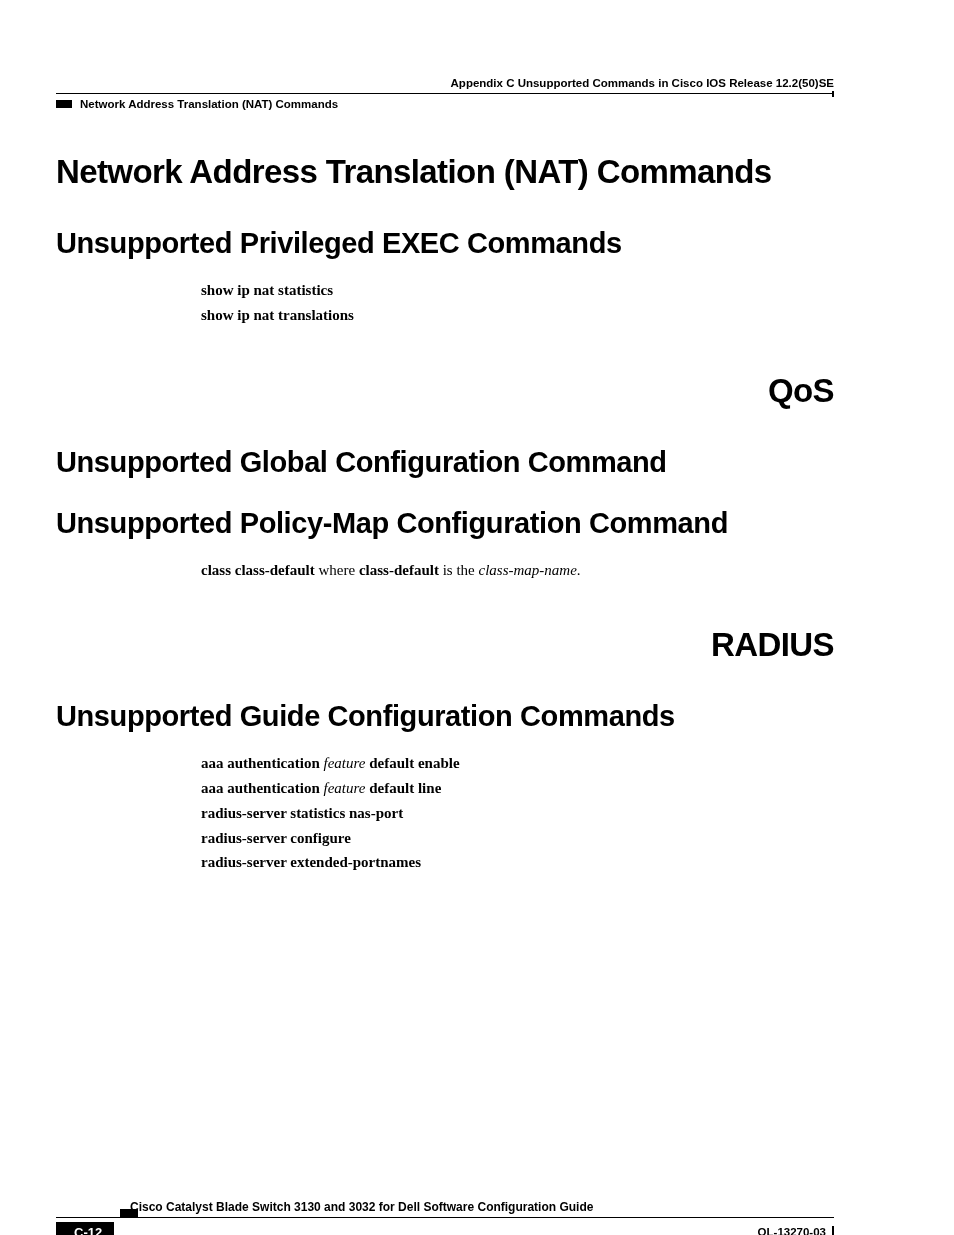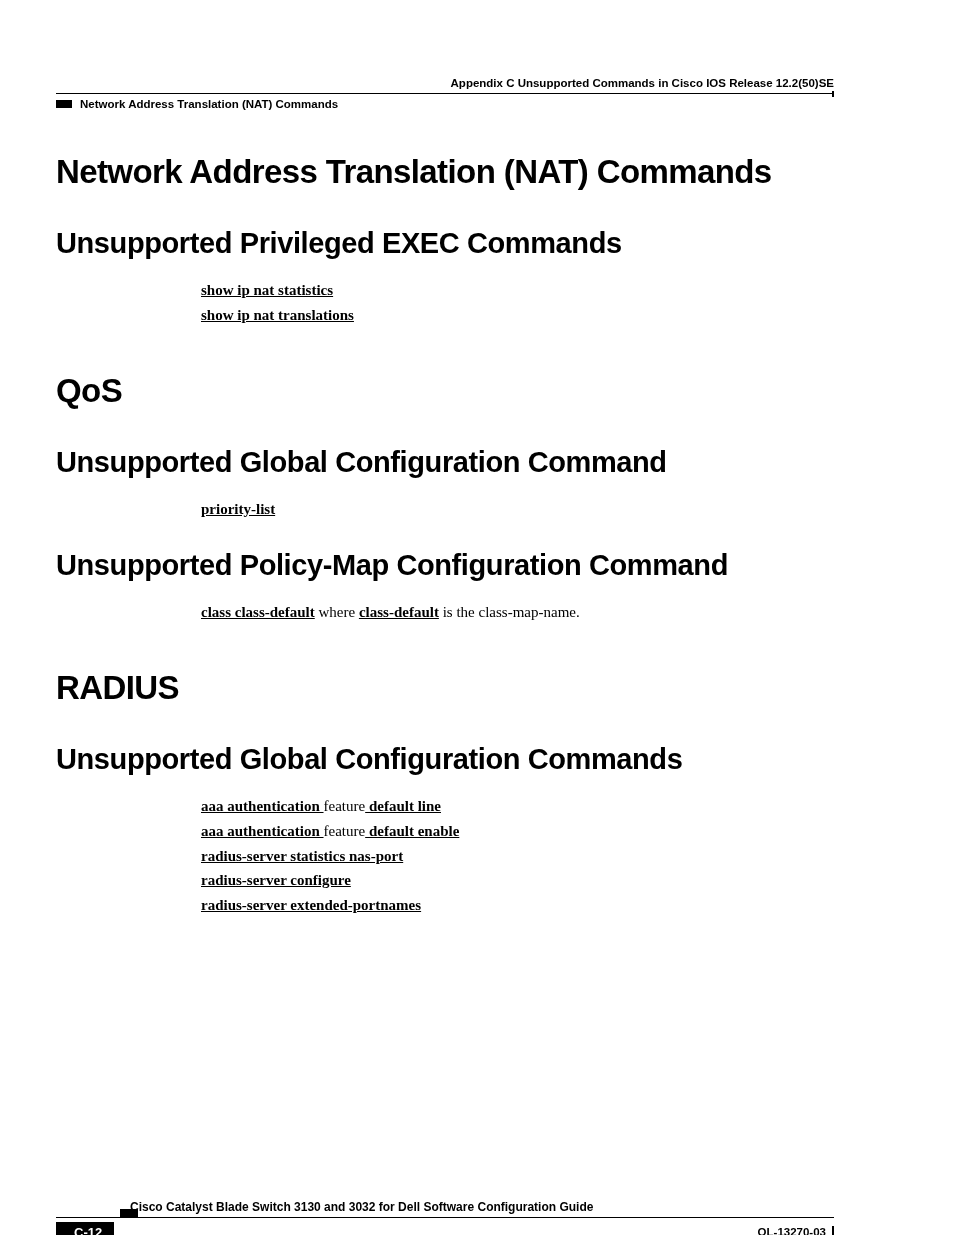--- a/index.html
+++ b/index.html
@@ -68,38 +68,39 @@
     font-weight: 700;
     font-size: 33px;
     letter-spacing: -0.6px;
     margin-top: 0;
     margin-bottom: 36px;
     font-stretch: condensed;
   }
   .h1.tight-top {
     margin-top: 44px;
     margin-bottom: 36px;
+    text-align: right;
   }
   .h2 {
     font-family: Arial, Helvetica, sans-serif;
     font-weight: 700;
     font-size: 29px;
     letter-spacing: -0.4px;
     margin-top: 28px;
     margin-bottom: 18px;
     font-stretch: condensed;
   }
   .cmd-block {
     margin-left: 145px;
     font-family: "Times New Roman", Times, serif;
     font-size: 15px;
     line-height: 1.65;
   }
-  .bold { font-weight: bold; text-decoration: underline; }
-  .italic { }
+  .bold { font-weight: bold; }
+  .italic { font-style: italic; }
   .footer-rule-top {
     position: absolute;
     bottom: 62px;
     left: 56px;
     right: 78px;
     border-top: 1px solid #000;
   }
   .footer-book {
     position: absolute;
     bottom: 66px;
@@ -168,36 +169,33 @@
 
     <div class="h2">Unsupported Privileged EXEC Commands</div>
     <div class="cmd-block">
       <div class="bold">show ip nat statistics</div>
       <div class="bold">show ip nat translations</div>
     </div>
 
     <div class="h1 tight-top">QoS</div>
 
     <div class="h2">Unsupported Global Configuration Command</div>
-    <div class="cmd-block">
-      <div class="bold">priority-list</div>
-    </div>
 
 
     <div class="h2">Unsupported Policy-Map Configuration Command</div>
     <div class="cmd-block">
       <div><span class="bold">class class-default</span><span> where </span><span class="bold">class-default</span><span> is the </span><span class="italic">class-map-name</span><span>.</span></div>
     </div>
 
     <div class="h1 tight-top">RADIUS</div>
 
-    <div class="h2">Unsupported Global Configuration Commands</div>
+    <div class="h2">Unsupported Guide Configuration Commands</div>
     <div class="cmd-block">
+      <div><span class="bold">aaa authentication </span><span class="italic">feature</span><span class="bold"> default enable</span></div>
       <div><span class="bold">aaa authentication </span><span class="italic">feature</span><span class="bold"> default line</span></div>
-      <div><span class="bold">aaa authentication </span><span class="italic">feature</span><span class="bold"> default enable</span></div>
       <div class="bold">radius-server statistics nas-port</div>
       <div class="bold">radius-server configure</div>
       <div class="bold">radius-server extended-portnames</div>
     </div>
 
   </div>
 
   <div class="footer-book">Cisco Catalyst Blade Switch 3130 and 3032 for Dell Software Configuration Guide</div>
   <div class="footer-block"></div>
   <div class="footer-rule-top"></div>

